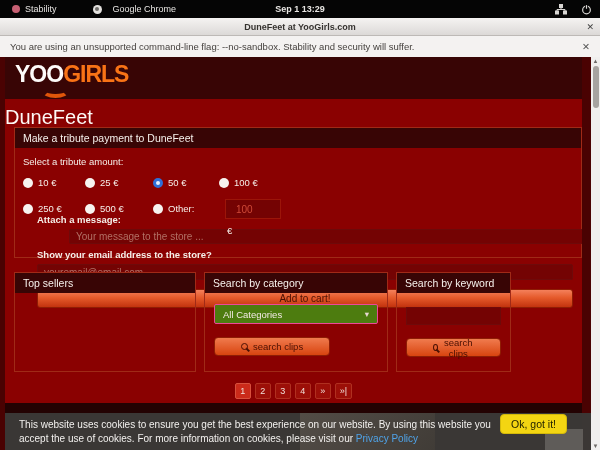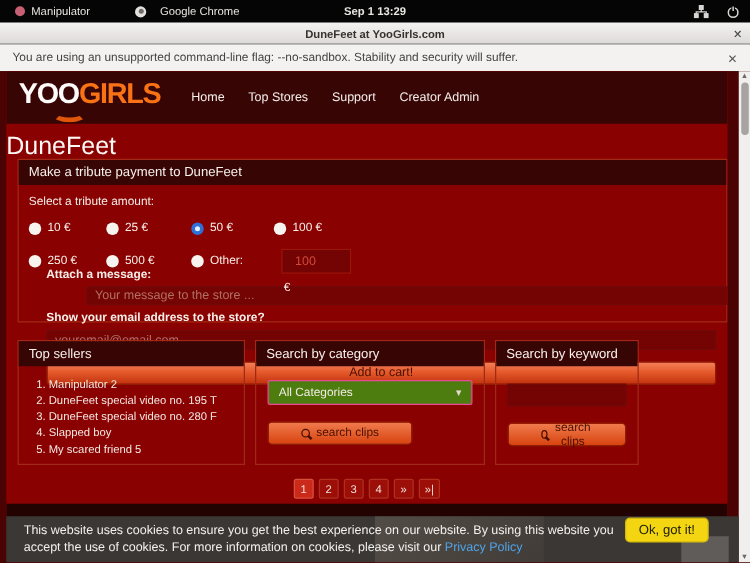--- a/index.html
+++ b/index.html
@@ -109,21 +109,21 @@
     font-family:"Liberation Sans",sans-serif; cursor:pointer; }
   svg { display:block; }
 </style>
 </head>
 <body>
 
 <div class="topbar">
   <div class="left">
     <div class="tb-item">
       <span class="dot-distro"></span>
-      <span>Manipulator</span>
+      <span>Stability</span>
     </div>
     <div class="tb-item appname">
       <span class="chrome-dot"></span>
       <span>Google Chrome</span>
     </div>
   </div>
   <div class="center">Sep 1  13:29</div>
   <div class="right">
     <span>
       <svg width="12" height="11" viewBox="0 0 12 11">
@@ -155,27 +155,20 @@
   <span class="closex">✕</span>
 </div>
 
 <div class="viewport">
   <div class="site">
 
     <div class="sheader">
       <div class="logo"><span class="yoo">YOO</span><span class="girls">GIRLS</span>
         <div class="smile"></div>
       </div>
-      <div class="nav">
-
-      <span class="navitem">Home</span>
-          <span class="navitem">Top Stores</span>
-          <span class="navitem">Support</span>
-          <span class="navitem">Creator Admin</span>
-        </div>
     </div>
 
     <div class="ptitle">DuneFeet</div>
 
     <div class="tribute">
       <div class="panelhead">Make a tribute payment to DuneFeet</div>
       <div class="tbody">
         <div class="leftcol">
           <div class="amount-label">Select a tribute amount:</div>
           <div class="radios">
@@ -224,30 +217,20 @@
           <div class="blabel email-label">Show your email address to the store?</div>
           <input class="rinput input-email" type="text" placeholder="youremail@email.com" style="">
           <button class="addcart">Add to cart!</button>
         </div>
       </div>
     </div>
 
     <div class="panels">
       <div class="panel p1">
         <div class="panelhead">Top sellers</div>
-        <div class="pbody">
-          <ol class="sellers">
-
-          <li>Manipulator 2</li>
-              <li>DuneFeet special video no. 195 T</li>
-              <li>DuneFeet special video no. 280 F</li>
-              <li>Slapped boy</li>
-              <li>My scared friend 5</li>
-            </ol>
-        </div>
       </div>
       <div class="panel p2">
         <div class="panelhead">Search by category</div>
         <div class="pbody">
           <div class="catselect">
             <span>All Categories</span>
             <span class="caret">▾</span>
           </div>
           <button class="searchbtn">
             <span class="mag"></span>

